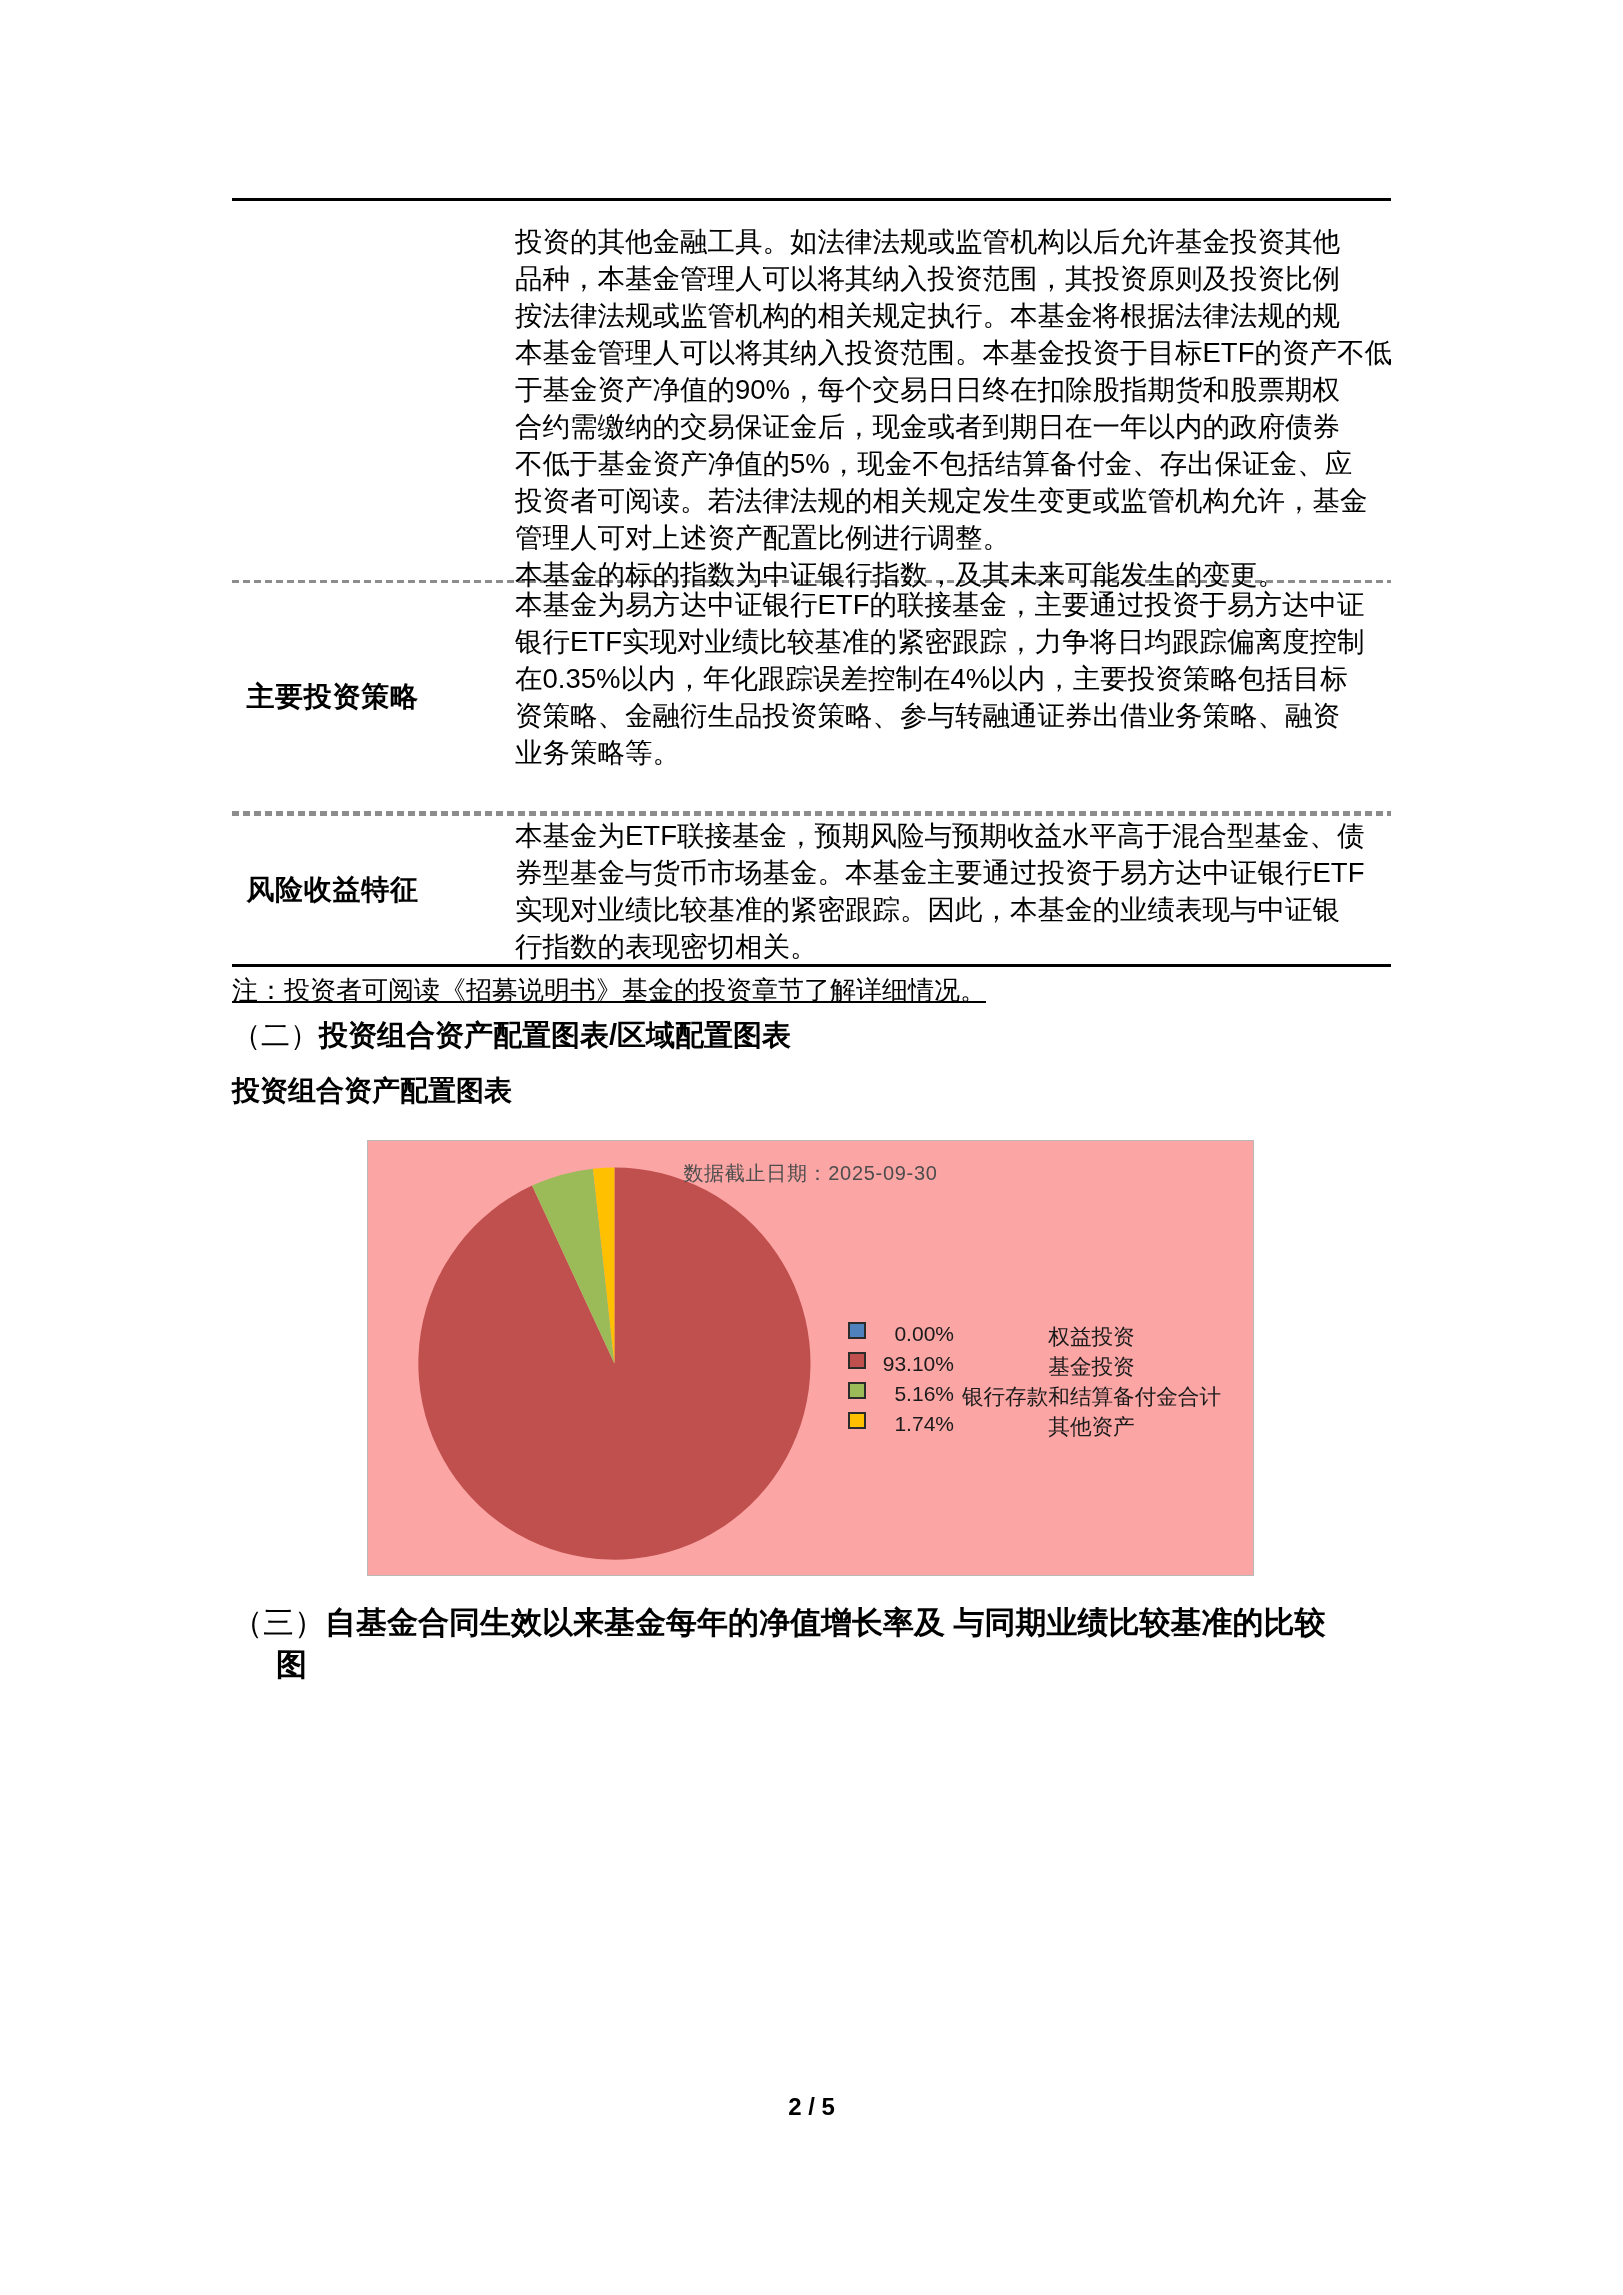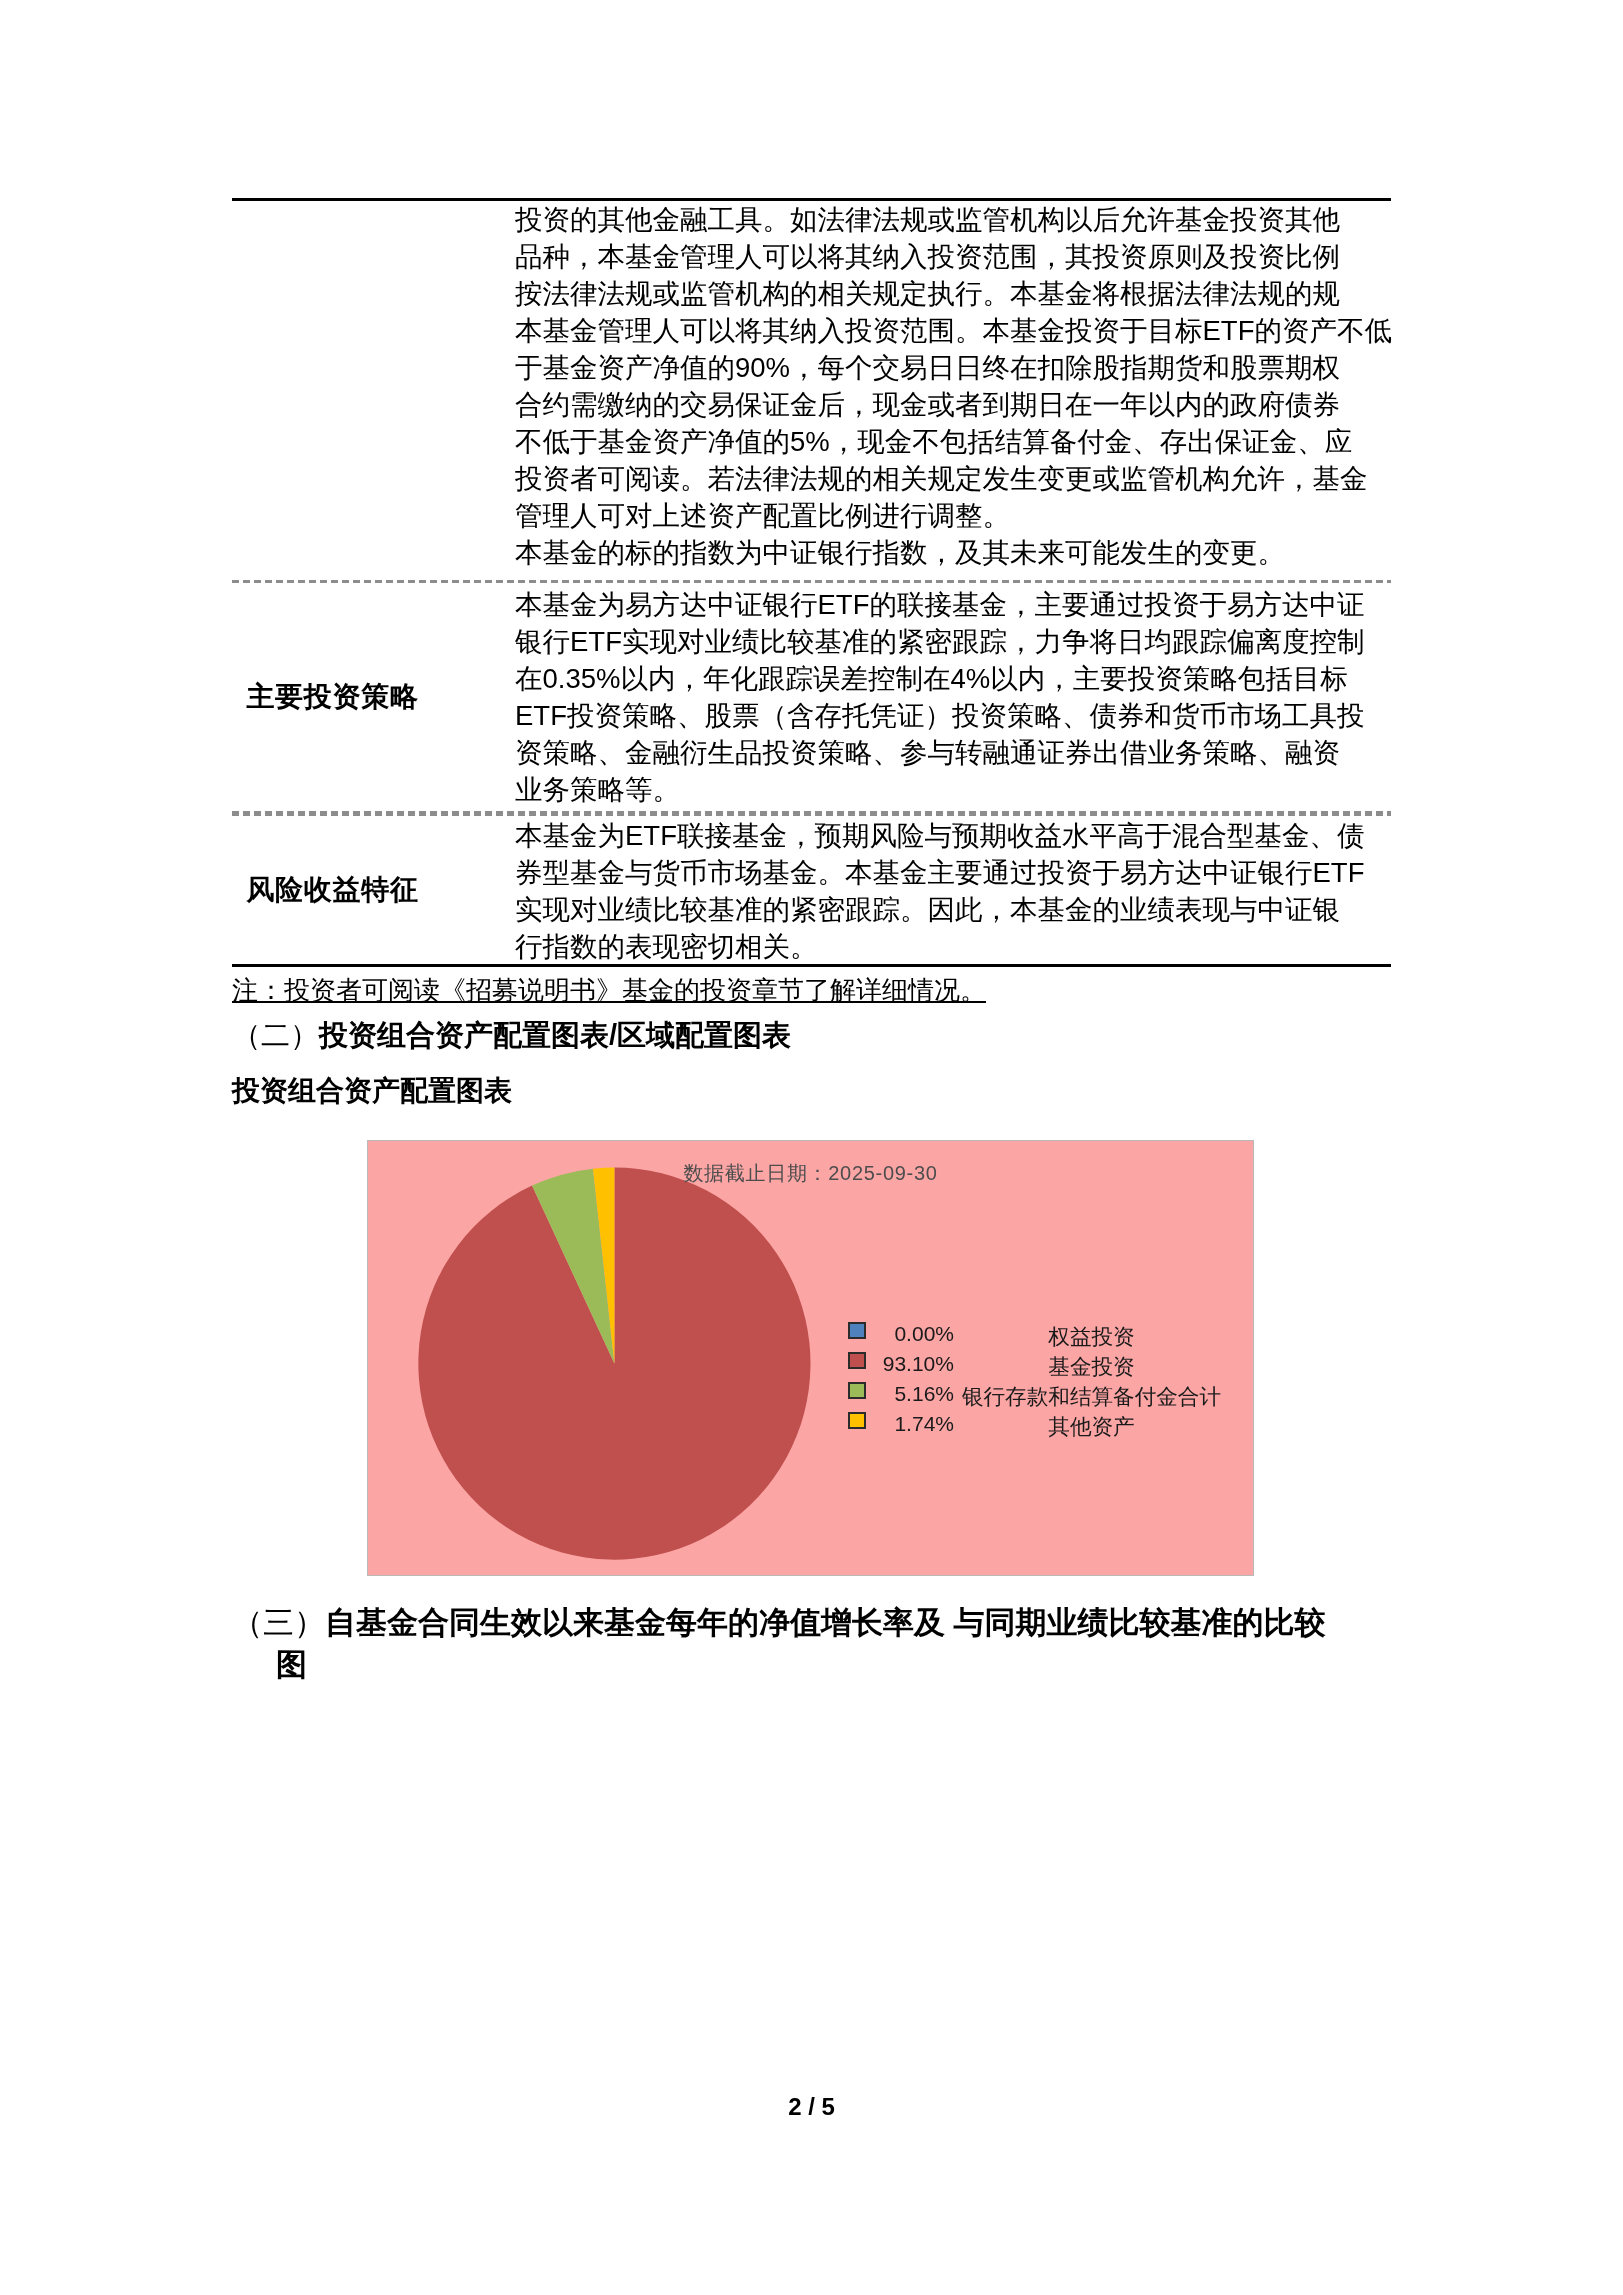--- a/index.html
+++ b/index.html
@@ -29,21 +29,21 @@
     display:flex; align-items:center;
     font-size:28px; font-weight:700;
     letter-spacing:0.7px;
   }
   .t-content {
     flex:1 1 auto; box-sizing:border-box;
     padding-left:15px; padding-right:3.9px;
     font-size:27.5px; line-height:37px;
   }
   .t-content .line { white-space:nowrap; }
-  .row-1 { height:379px; } .row-1 .t-content { padding-top:0; }
+  .row-1 { height:379px; } .row-1 .t-content { padding-top:22px; }
   .row-2 { height:228px; } .row-2 .t-content { padding-top:3.3px; }
   .row-3 { height:60px; }  .row-3 .t-content { display:flex; align-items:center; }
   .row-4 { height:148px; } .row-4 .t-content { padding-top:1.3px; }
   .dash-sep {
     height:2.6px;
     background:repeating-linear-gradient(90deg,#8d8d8d 0 7.2px, transparent 7.2px 11px);
   }
 
   
   .note {
@@ -141,21 +141,20 @@
             <div class="line">本基金的标的指数为中证银行指数，及其未来可能发生的变更。</div>
           </div>
       </div>
       <div class="dash-sep"></div>
       <div class="t-row row-2">
         <div class="t-label">主要投资策略</div>
         <div class="t-content">
             <div class="line">本基金为易方达中证银行ETF的联接基金，主要通过投资于易方达中证</div>
             <div class="line">银行ETF实现对业绩比较基准的紧密跟踪，力争将日均跟踪偏离度控制</div>
             <div class="line">在0.35%以内，年化跟踪误差控制在4%以内，主要投资策略包括目标</div>
-            <div class="line">ETF投资策略、股票（含存托凭证）投资策略、债券和货币市场工具投</div>
             <div class="line">资策略、金融衍生品投资策略、参与转融通证券出借业务策略、融资</div>
             <div class="line">业务策略等。</div>
           </div>
       </div>
       <div class="dash-sep"></div>
       <div class="dash-sep"></div>
       <div class="t-row row-4">
         <div class="t-label">风险收益特征</div>
         <div class="t-content">
             <div class="line">本基金为ETF联接基金，预期风险与预期收益水平高于混合型基金、债</div>

